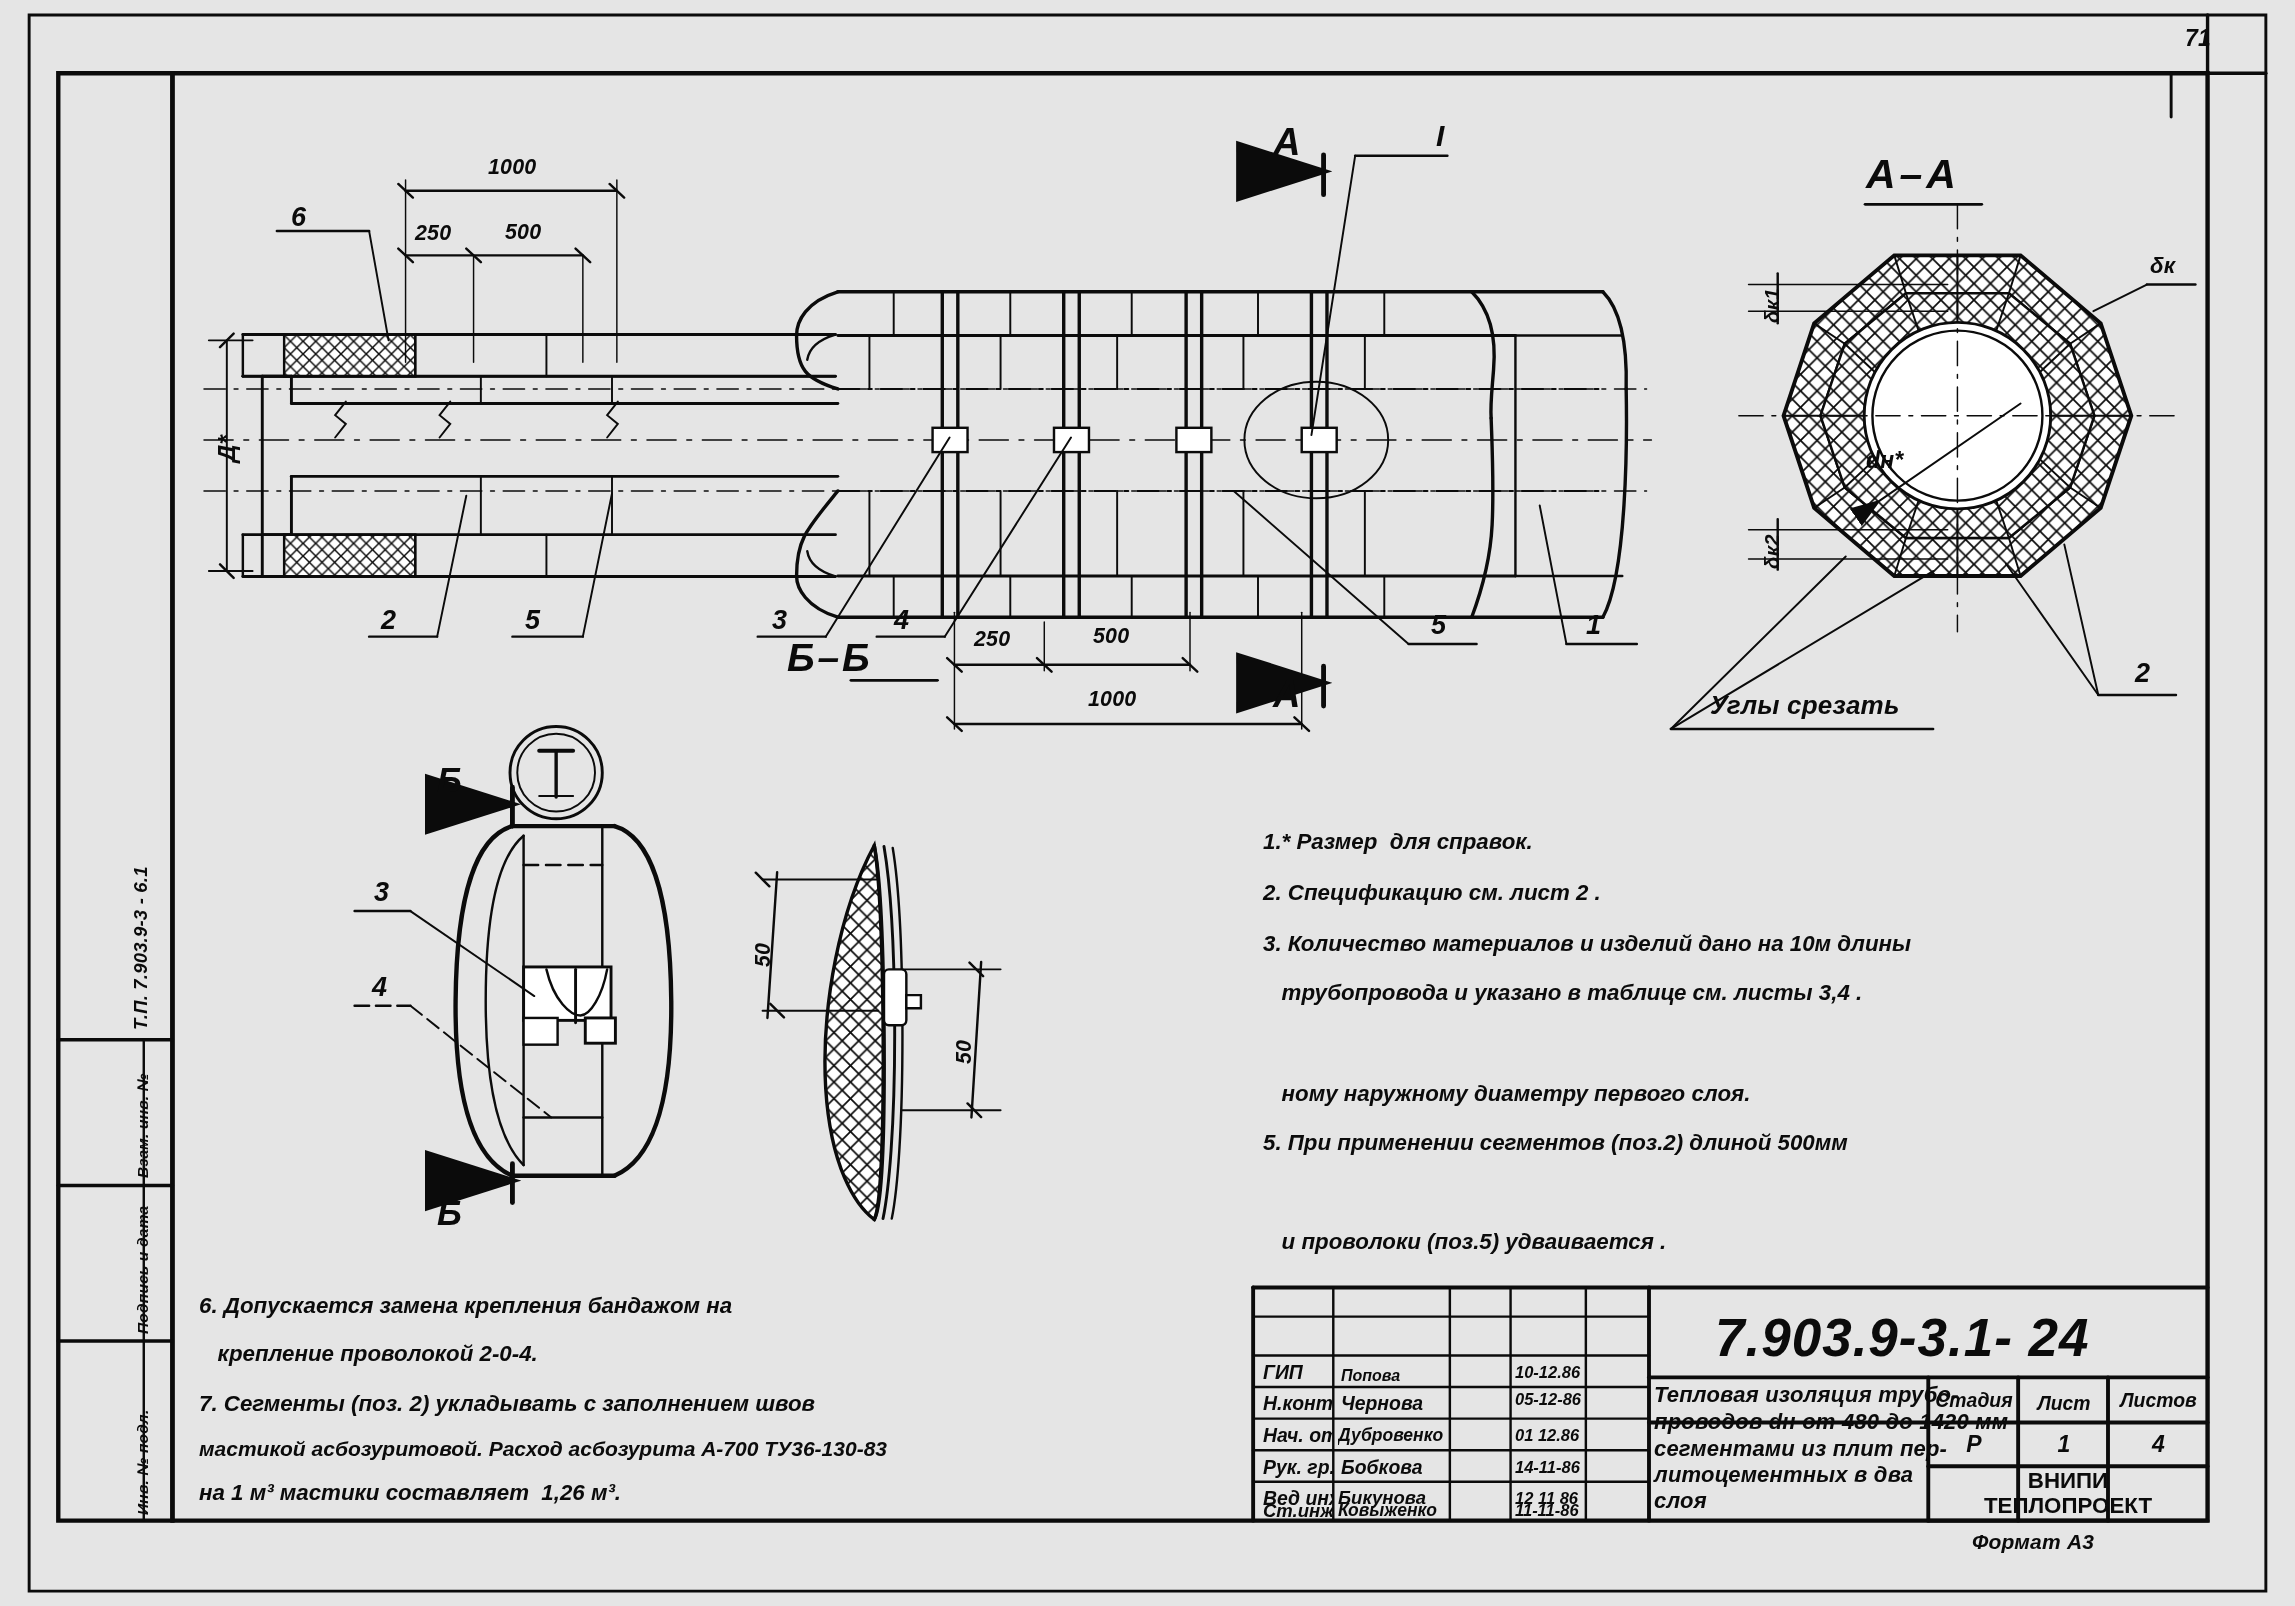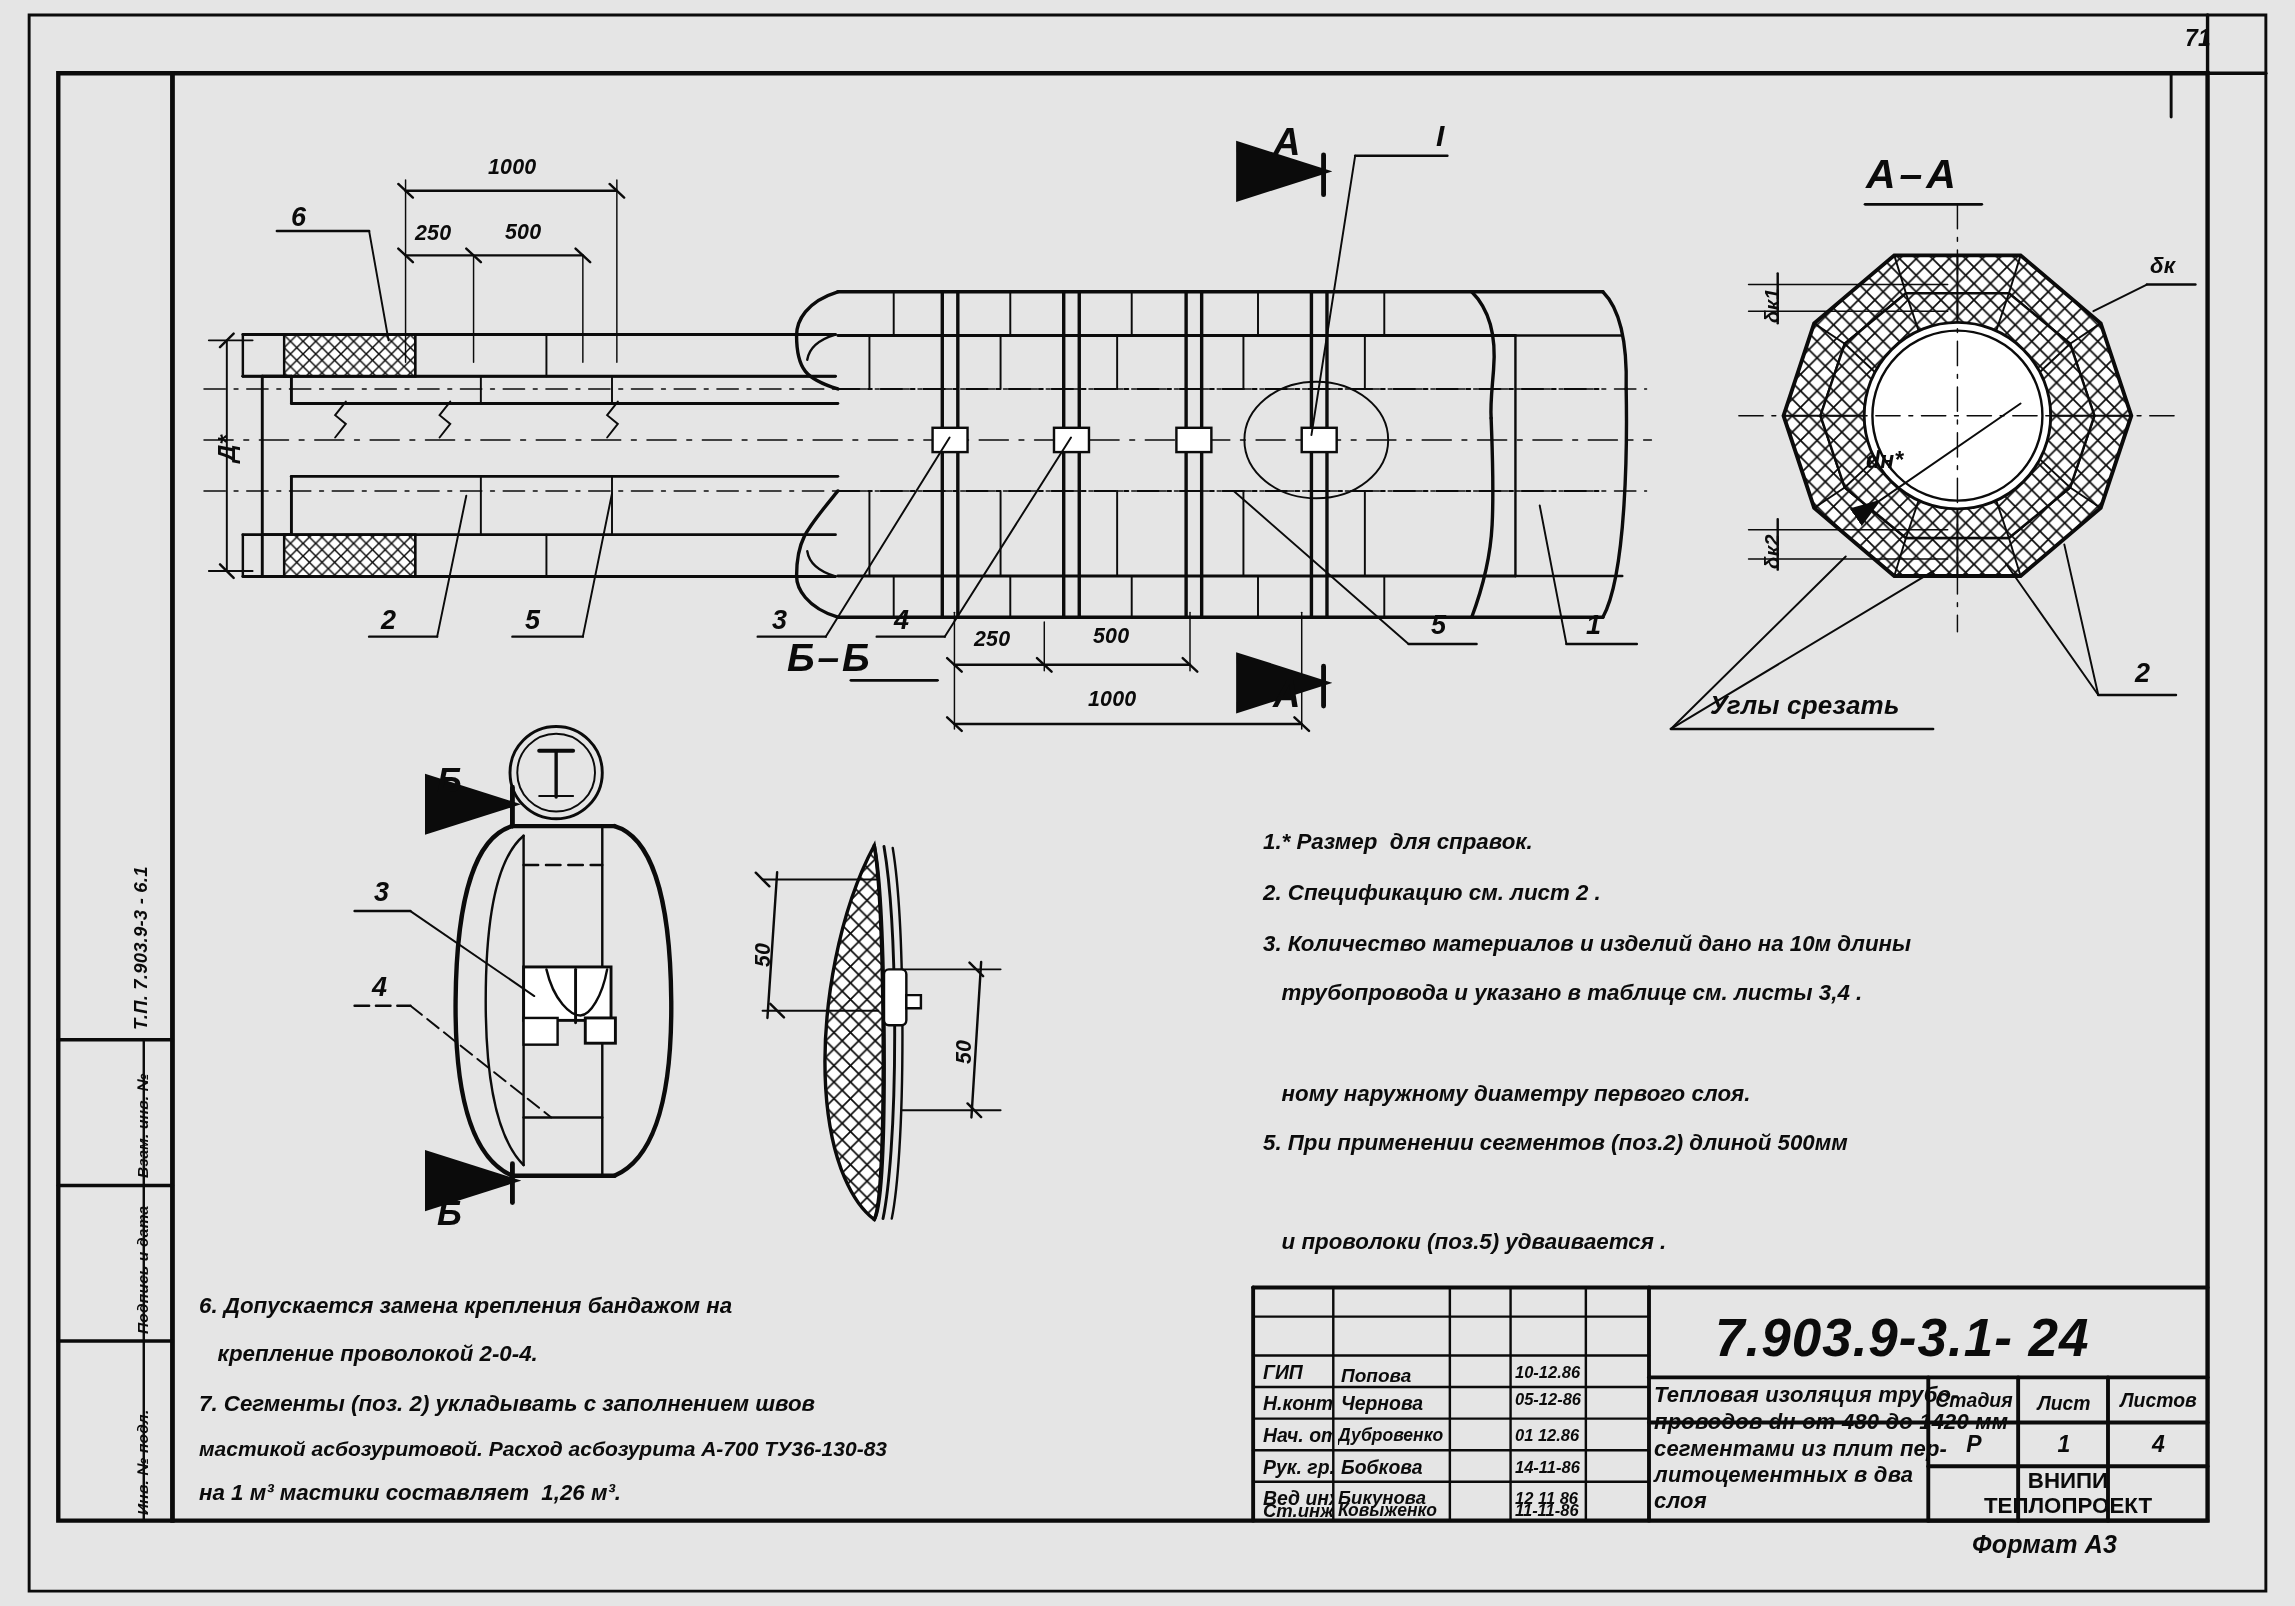--- a/index.html
+++ b/index.html
@@ -472,21 +472,21 @@
   <div class="tb-cell tb-c" style="left:2111px;top:1379px;width:95px;height:42px;font-size:19.4px">Листов</div>
 
   <div class="tb-cell tb-c" style="left:1931px;top:1423px;width:86px;height:42px;font-size:23px">Р</div>
   <div class="tb-cell tb-c" style="left:2021px;top:1423px;width:86px;height:42px;font-size:23px">1</div>
   <div class="tb-cell tb-c" style="left:2111px;top:1423px;width:95px;height:42px;font-size:23px">4</div>
 
   <div class="tb-cell tb-c" style="left:1931px;top:1467px;width:274px;height:28px;font-size:22.3px;font-style:normal">ВНИПИ</div>
   <div class="tb-cell tb-c" style="left:1931px;top:1492px;width:274px;height:28px;font-size:22.3px;font-style:normal">ТЕПЛОПРОЕКТ</div>
 
   <div class="tb-cell" style="left:1263px;top:1358px;width:70px;height:28px;font-size:19.4px">ГИП</div>
-  <div class="tb-cell" style="left:1341px;top:1358px;width:109px;height:36px;font-size:19px">Попова</div>
+  <div class="tb-cell" style="left:1341px;top:1358px;width:109px;height:36px;font-size:16px">Попова</div>
   <div class="tb-cell" style="left:1515px;top:1358px;width:73px;height:28px;font-size:16.5px">10-12.86</div>
 
   <div class="tb-cell" style="left:1263px;top:1389px;width:70px;height:28px;font-size:19.4px">Н.контр.</div>
   <div class="tb-cell" style="left:1341px;top:1389px;width:109px;height:28px;font-size:19.4px">Чернова</div>
   <div class="tb-cell" style="left:1515px;top:1389px;width:73px;height:20px;font-size:16.5px">05-12-86</div>
 
   <div class="tb-cell" style="left:1263px;top:1421px;width:70px;height:28px;font-size:19.4px">Нач. отд.</div>
   <div class="tb-cell" style="left:1338px;top:1421px;width:114px;height:28px;font-size:17.5px">Дубровенко</div>
   <div class="tb-cell" style="left:1515px;top:1421px;width:73px;height:28px;font-size:16.5px">01 12.86</div>
 
@@ -495,16 +495,16 @@
   <div class="tb-cell" style="left:1515px;top:1453px;width:73px;height:28px;font-size:16.5px">14-11-86</div>
 
   <div class="tb-cell" style="left:1263px;top:1484px;width:70px;height:28px;font-size:19.4px">Вед инж.</div>
   <div class="tb-cell" style="left:1338px;top:1484px;width:114px;height:28px;font-size:18.5px">Бикунова</div>
   <div class="tb-cell" style="left:1515px;top:1484px;width:73px;height:28px;font-size:16.5px">12 11 86</div>
 
   <div class="tb-cell" style="left:1263px;top:1499px;width:70px;height:23px;font-size:18.5px">Ст.инж.</div>
   <div class="tb-cell" style="left:1338px;top:1499px;width:114px;height:23px;font-size:17.5px">Ковыженко</div>
   <div class="tb-cell" style="left:1515px;top:1499px;width:73px;height:23px;font-size:16.5px">11-11-86</div>
 
-  <div class="txt" style="left:1972px;top:1530px;font-size:25px">Формат А3</div>
+  <div class="txt" style="left:1972px;top:1530px;font-size:21px">Формат А3</div>
 
 </div>
 
 
 </body></html>

